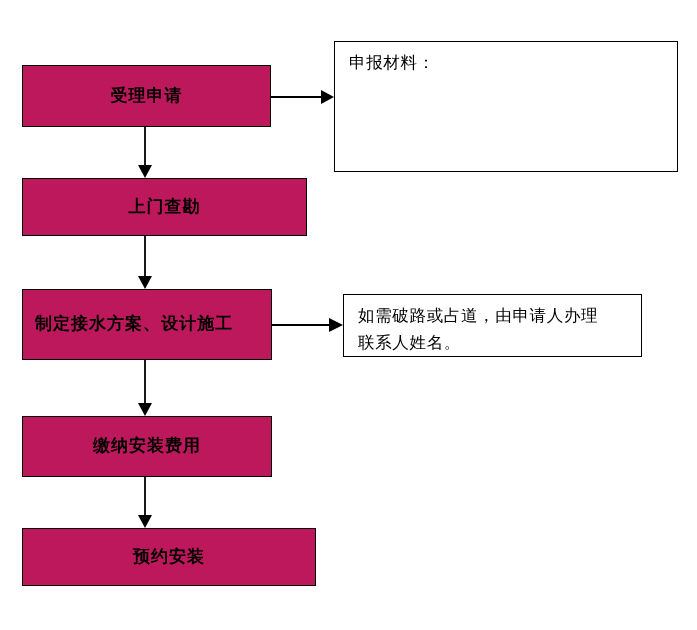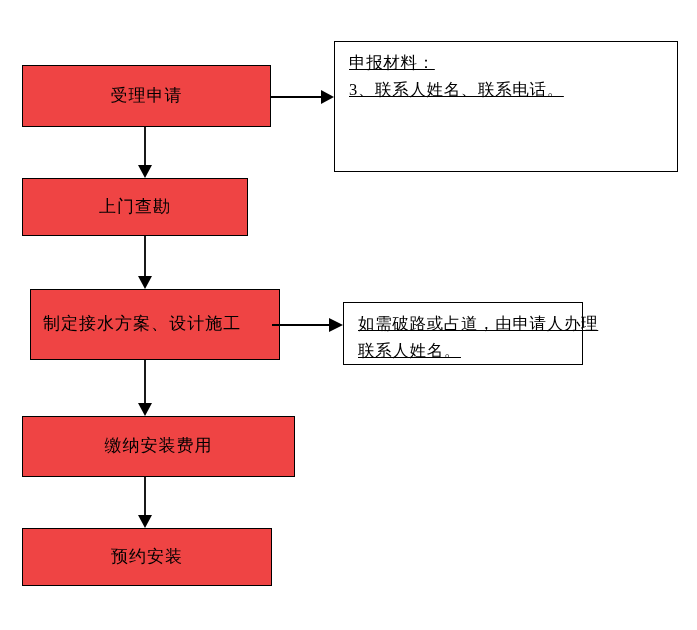--- a/index.html
+++ b/index.html
@@ -15,49 +15,49 @@
     position: relative;
     width: 697px;
     height: 630px;
     background: #ffffff;
     overflow: hidden;
   }
   .node {
     position: absolute;
     box-sizing: border-box;
     border: 1.6px solid #000000;
-    background: #ef4444;
+    background: #be185d;
     display: flex;
     align-items: center;
     justify-content: center;
     text-align: center;
     font-size: 17px;
     line-height: 1.55;
     letter-spacing: 0.06em;
+    font-weight: bold;
   }
   .node-multiline {
     justify-content: flex-start;
     text-align: left;
     padding: 4px 10px 4px 12px;
   }
   .note {
     position: absolute;
     box-sizing: border-box;
     border: 1.3px solid #000000;
     background: #ffffff;
     font-size: 16.5px;
     line-height: 1.62;
     letter-spacing: 0.04em;
     padding: 8px 10px 8px 14px;
     text-align: left;
   }
   .note-line {
     white-space: nowrap;
     display: block;
-    text-decoration: underline;
   }
   
   .arrow {
     position: absolute;
   }
   .arrow svg {
     display: block;
     overflow: visible;
   }
   .flow-text {
@@ -71,81 +71,80 @@
 <body>
 
 <div id="canvas">
 
   <div class="node" style="left:22px; top:65px; width:249px; height:62px;">
     <span class="flow-text">受理申请</span>
   </div>
 
   <div class="note" style="left:334px; top:41px; width:344px; height:131px;">
     <span class="note-line">申报材料：</span>
-    <span class="note-line">3、联系人姓名、联系电话。</span>
   </div>
 
   <div class="arrow" style="left:271px; top:86px; width:64px; height:22px;">
     <svg width="64" height="22" viewBox="0 0 64 22">
       <line x1="0" y1="11" x2="51" y2="11" stroke="#000000" stroke-width="2.2"></line>
       <polygon points="50,4 63,11 50,18" fill="#000000"></polygon>
     </svg>
   </div>
 
   <div class="arrow" style="left:135px; top:127px; width:20px; height:51px;">
     <svg width="20" height="51" viewBox="0 0 20 51">
       <line x1="10" y1="0" x2="10" y2="39" stroke="#000000" stroke-width="1.8"></line>
       <polygon points="3,38 17,38 10,51" fill="#000000"></polygon>
     </svg>
   </div>
 
-  <div class="node" style="left:22px; top:178px; width:226px; height:58px;">
+  <div class="node" style="left:22px; top:178px; width:285px; height:58px;">
     <span class="flow-text">上门查勘</span>
   </div>
 
   <div class="arrow" style="left:135px; top:236px; width:20px; height:53px;">
     <svg width="20" height="53" viewBox="0 0 20 53">
       <line x1="10" y1="0" x2="10" y2="41" stroke="#000000" stroke-width="1.8"></line>
       <polygon points="3,40 17,40 10,53" fill="#000000"></polygon>
     </svg>
   </div>
 
-  <div class="node node-multiline" style="left:22px; top:289px; width:250px; height:71px;margin-left:8px;">
+  <div class="node node-multiline" style="left:22px; top:289px; width:250px; height:71px;">
     <span class="flow-text">
       <span>制定接水方案、设计施工</span>
     </span>
   </div>
 
-  <div class="note" style="left:343px; top:302px; width:240px; height:63px;">
+  <div class="note" style="left:343px; top:294px; width:299px; height:63px;">
     <span class="note-line">如需破路或占道，由申请人办理</span>
     <span class="note-line">联系人姓名。</span>
   </div>
 
   <div class="arrow" style="left:272px; top:314px; width:72px; height:22px;">
     <svg width="72" height="22" viewBox="0 0 72 22">
       <line x1="0" y1="11" x2="58" y2="11" stroke="#000000" stroke-width="2.2"></line>
       <polygon points="57,4 71,11 57,18" fill="#000000"></polygon>
     </svg>
   </div>
 
   <div class="arrow" style="left:135px; top:360px; width:20px; height:56px;">
     <svg width="20" height="56" viewBox="0 0 20 56">
       <line x1="10" y1="0" x2="10" y2="44" stroke="#000000" stroke-width="1.8"></line>
       <polygon points="3,43 17,43 10,56" fill="#000000"></polygon>
     </svg>
   </div>
 
-  <div class="node" style="left:22px; top:416px; width:273px; height:61px;">
+  <div class="node" style="left:22px; top:416px; width:250px; height:61px;">
     <span class="flow-text">缴纳安装费用</span>
   </div>
 
   <div class="arrow" style="left:135px; top:477px; width:20px; height:51px;">
     <svg width="20" height="51" viewBox="0 0 20 51">
       <line x1="10" y1="0" x2="10" y2="39" stroke="#000000" stroke-width="1.8"></line>
       <polygon points="3,38 17,38 10,51" fill="#000000"></polygon>
     </svg>
   </div>
 
-  <div class="node" style="left:22px; top:528px; width:250px; height:58px;">
+  <div class="node" style="left:22px; top:528px; width:294px; height:58px;">
     <span class="flow-text">预约安装</span>
   </div>
 
 </div>
 
 </body></html>

